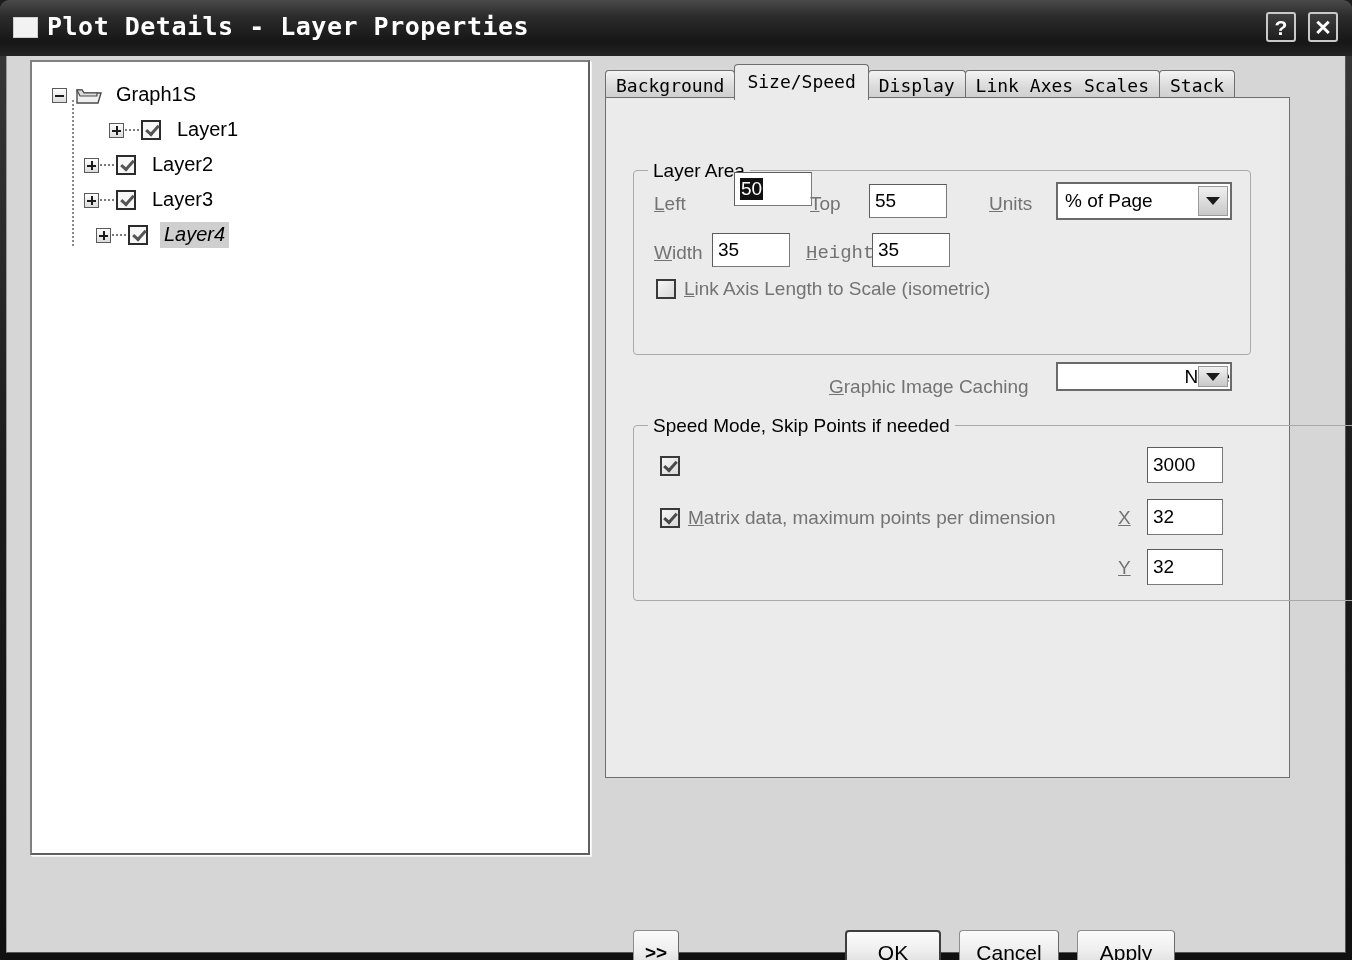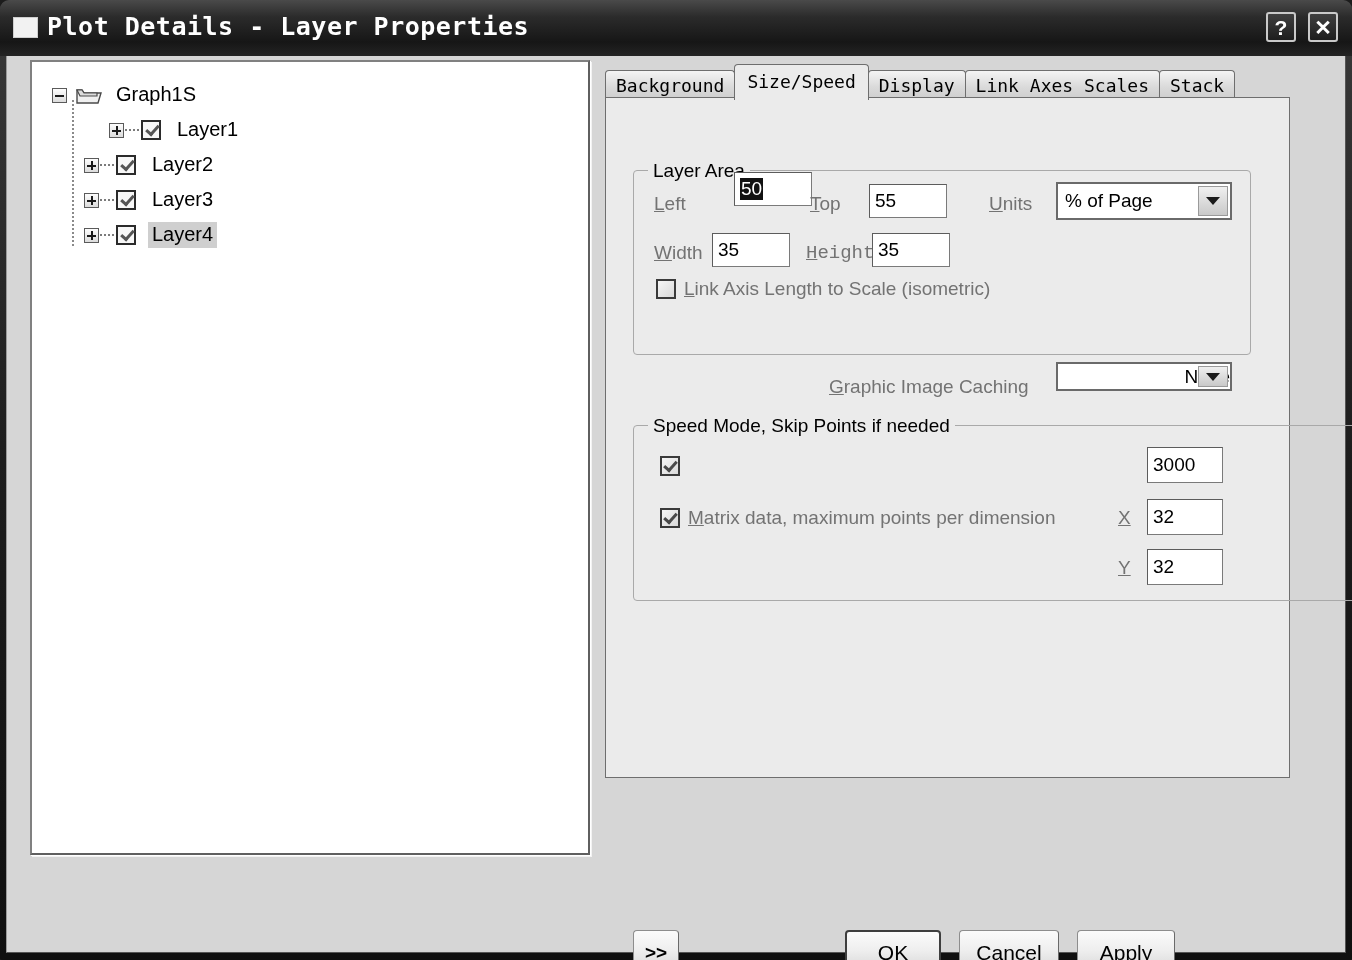--- a/index.html
+++ b/index.html
@@ -391,21 +391,21 @@
         <span class="tree-label">Layer2</span>
       </div>
 
       <div class="tree-row" style="left:52px; top:123px;">
         <span class="exp-box plus"></span>
         <span class="dots"></span>
         <span class="chk checked"></span>
         <span class="tree-label">Layer3</span>
       </div>
 
-      <div class="tree-row" style="left:52px; top:158px;">
+      <div class="tree-row" style="left:64px; top:158px;font-style:italic;">
         <span class="exp-box plus"></span>
         <span class="dots"></span>
         <span class="chk checked"></span>
         <span class="tree-label sel">Layer4</span>
       </div>
     </div>
 
     <div id="tabstrip">
       <div class="tab">Background</div>
       <div class="tab active">Size/Speed</div>

